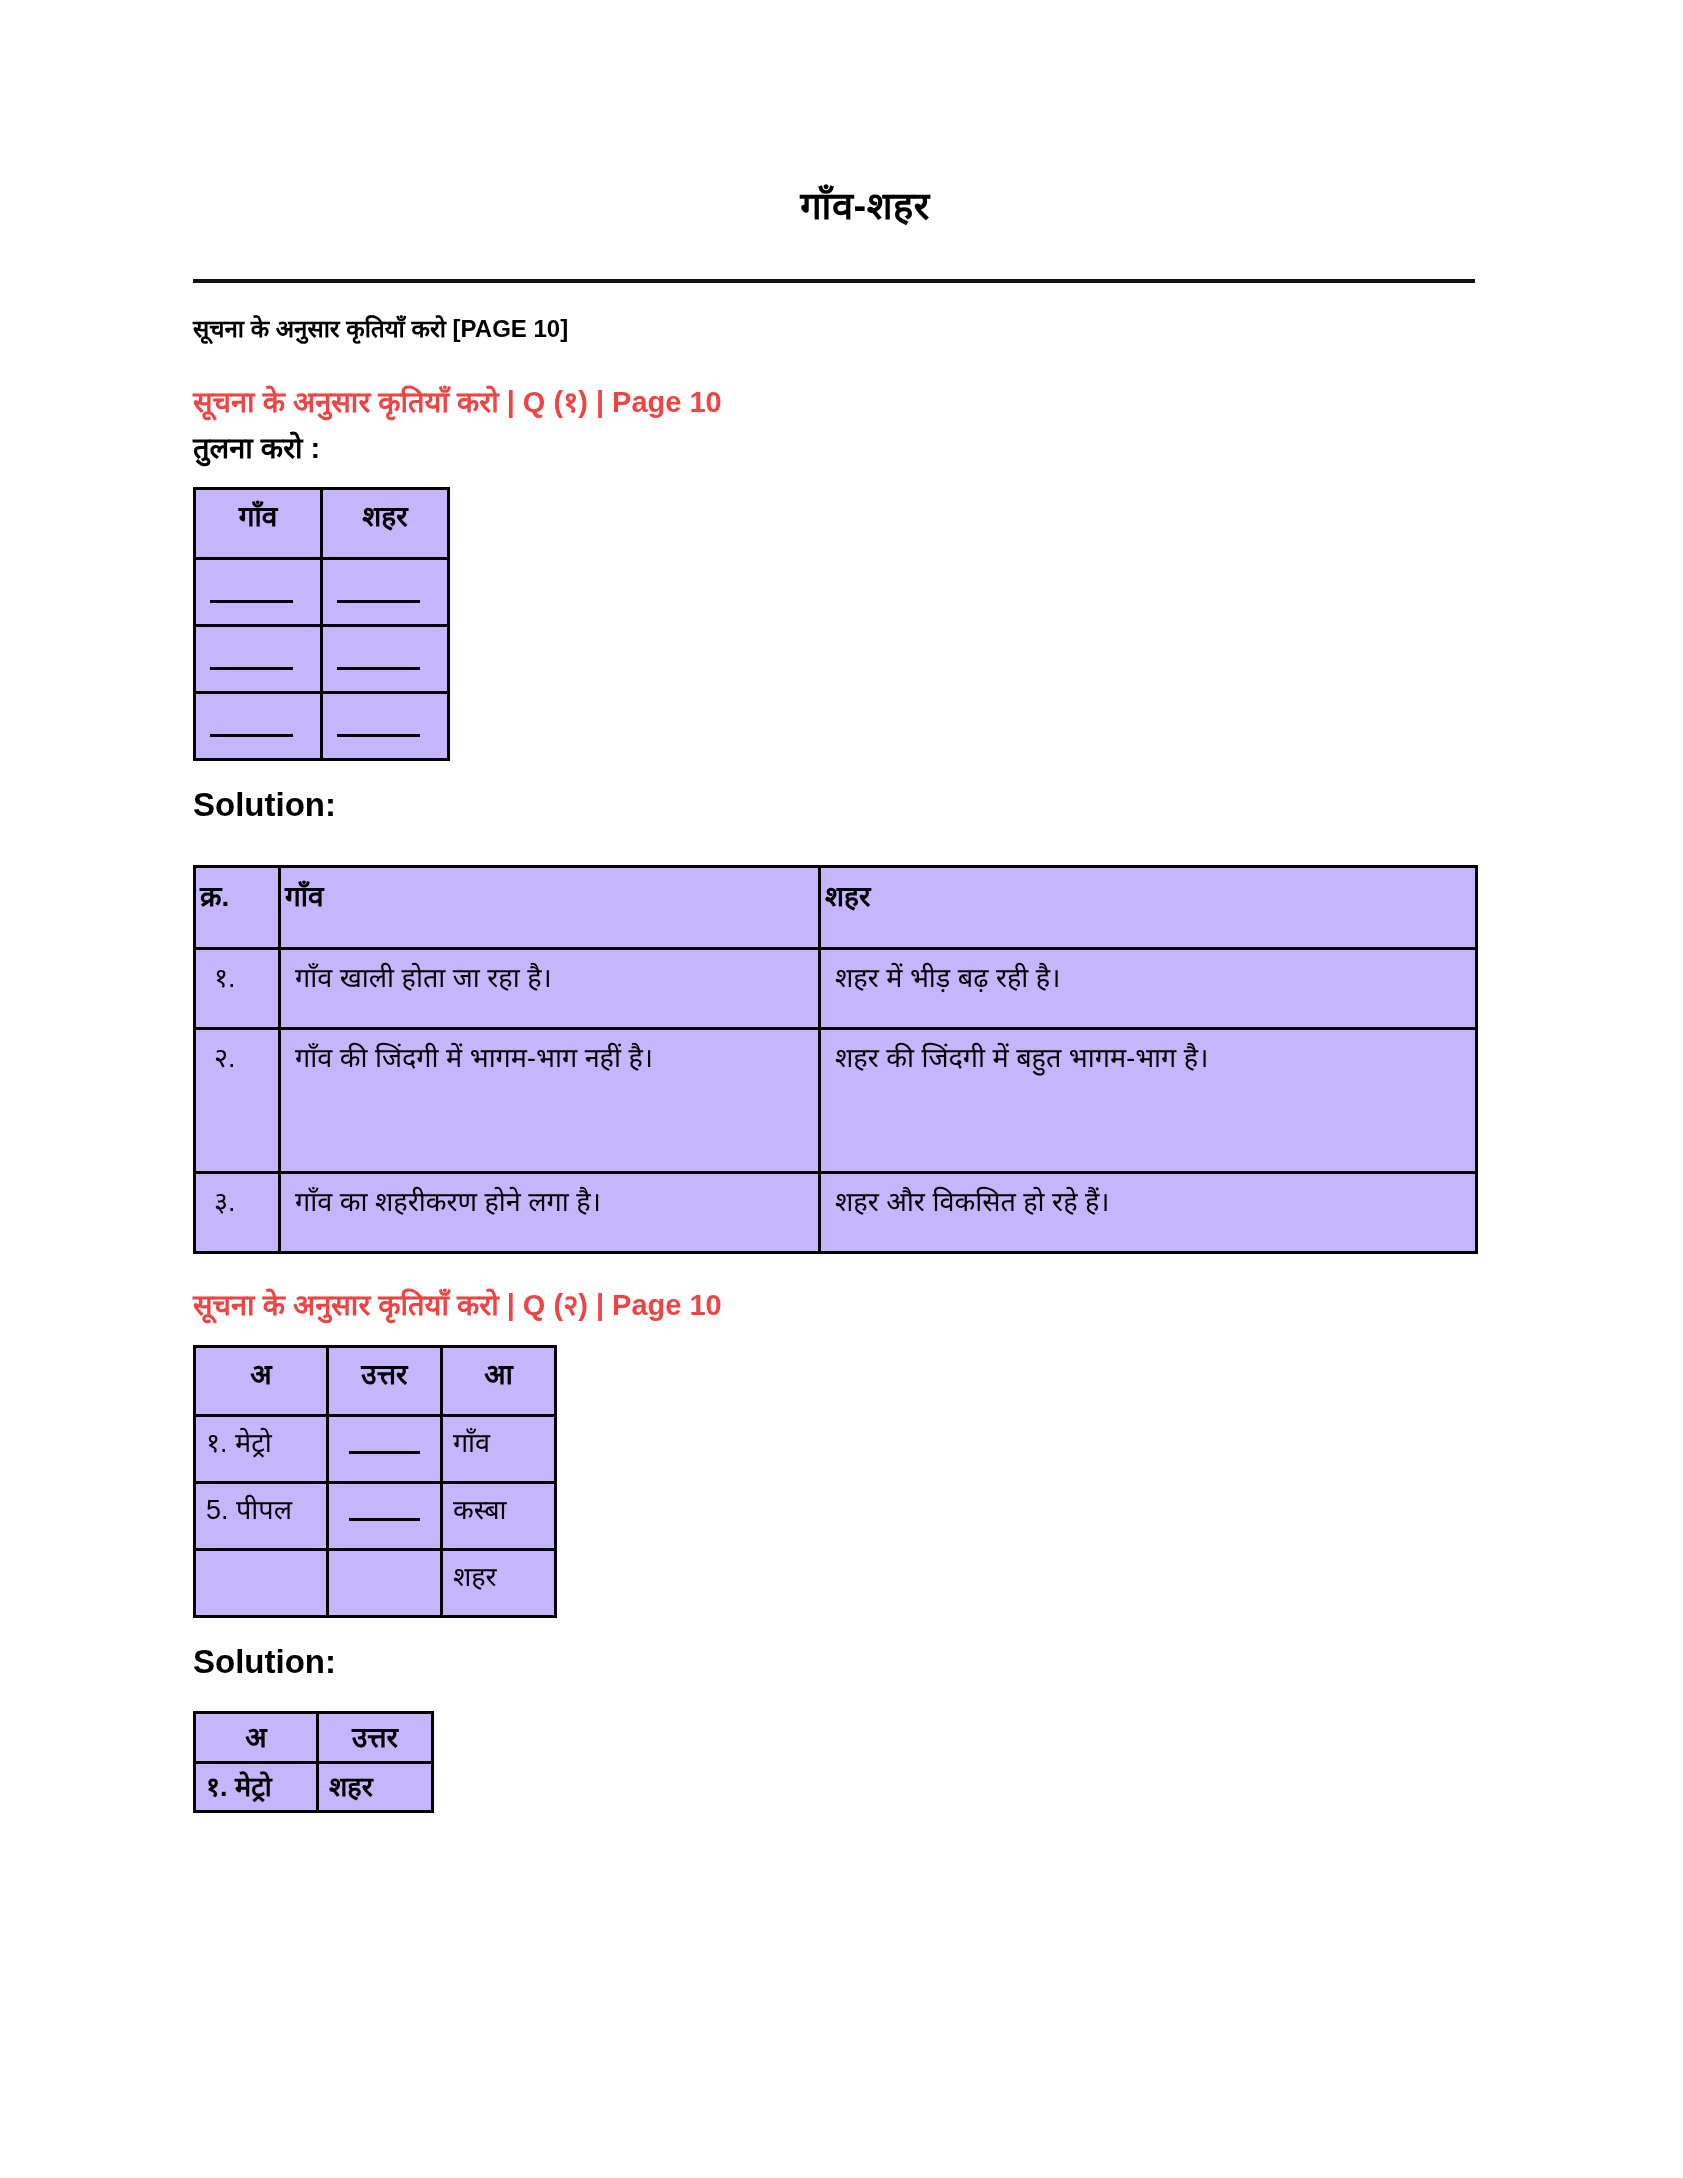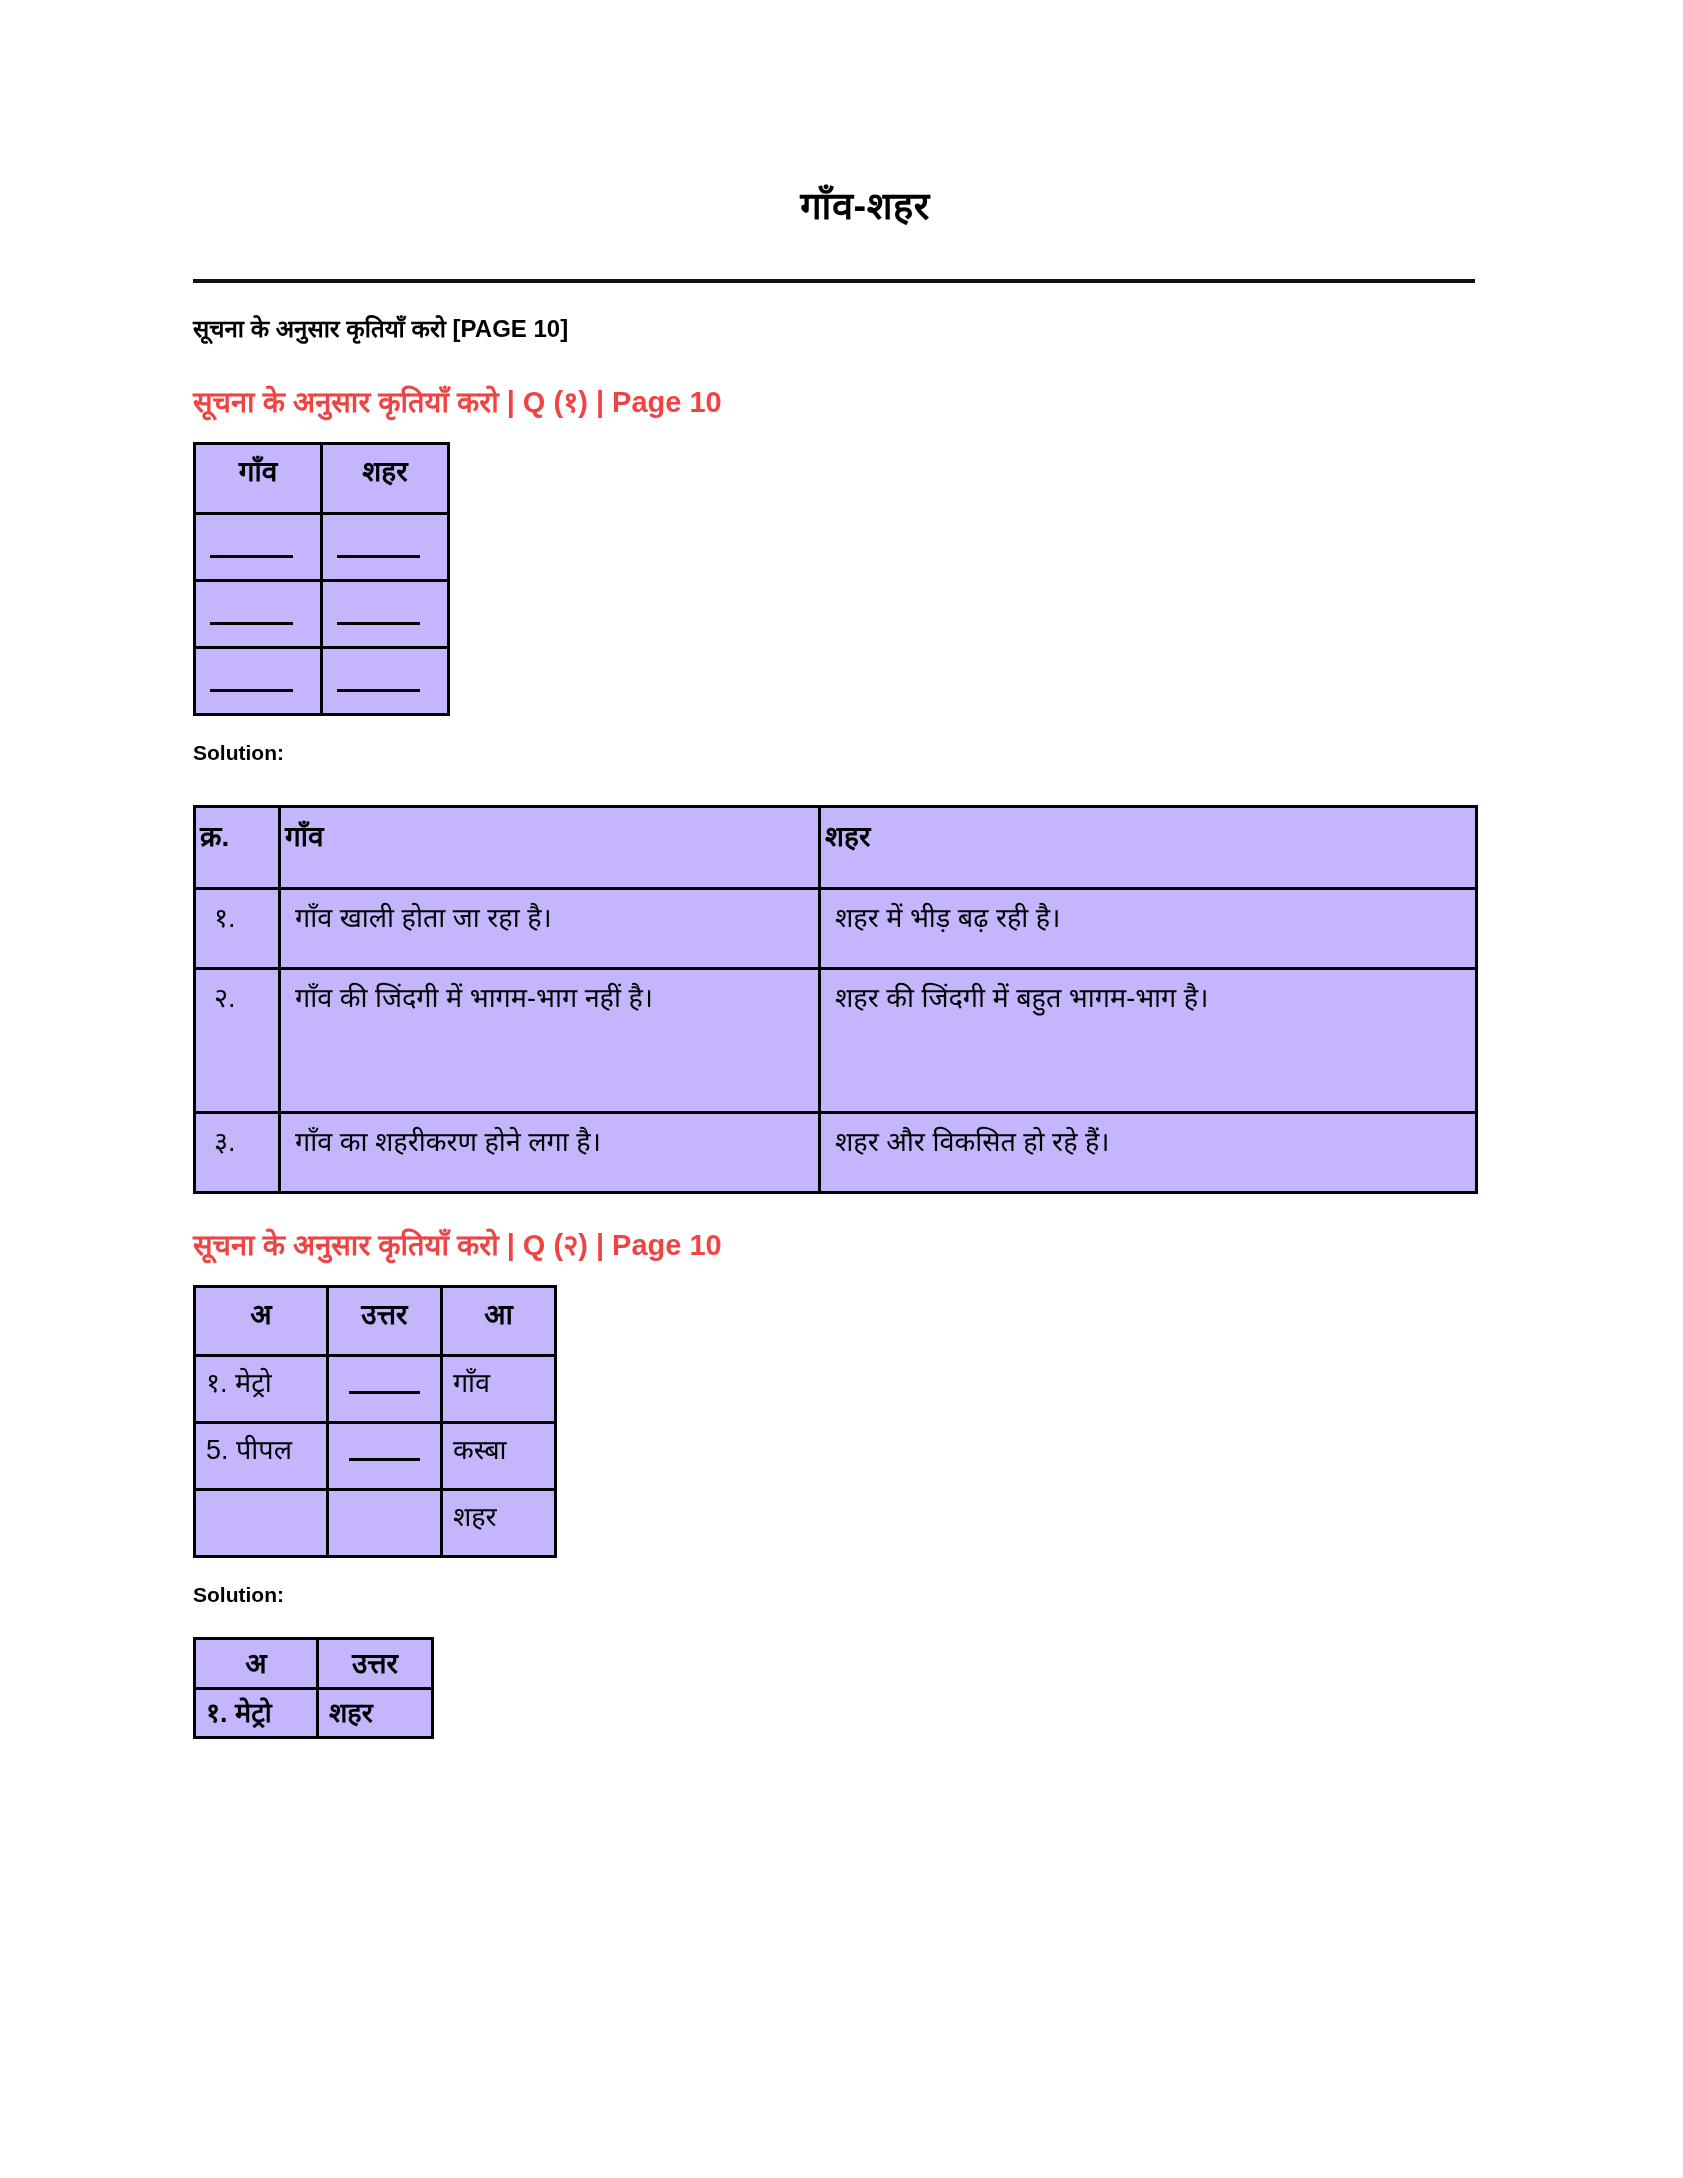--- a/index.html
+++ b/index.html
@@ -62,21 +62,21 @@
   }
 
   .sub-prompt {
     font-size: 29px;
     font-weight: bold;
     margin-top: 8px;
     line-height: 1.3;
   }
 
   .solution-label {
-    font-size: 21px;
+    font-size: 33px;
     font-weight: bold;
     margin-top: 24px;
     line-height: 1.2;
   }
 
   
   table {
     border-collapse: collapse;
     background: #c4b5fd;
   }
@@ -191,20 +191,21 @@
 
   <div class="doc-title">गाँव-शहर</div>
 
   <hr class="hrule">
 
   <div class="content">
 
     <div class="section-head">सूचना के अनुसार कृतियाँ करो [PAGE 10]</div>
 
     <div class="green-head">सूचना के अनुसार कृतियाँ करो | Q (१) | Page 10</div>
+    <div class="sub-prompt">तुलना करो :</div>
 
     <table class="tbl-compare">
       <thead>
         <tr>
           <th>गाँव</th>
           <th>शहर</th>
         </tr>
       </thead>
       <tbody>
         <tr>

